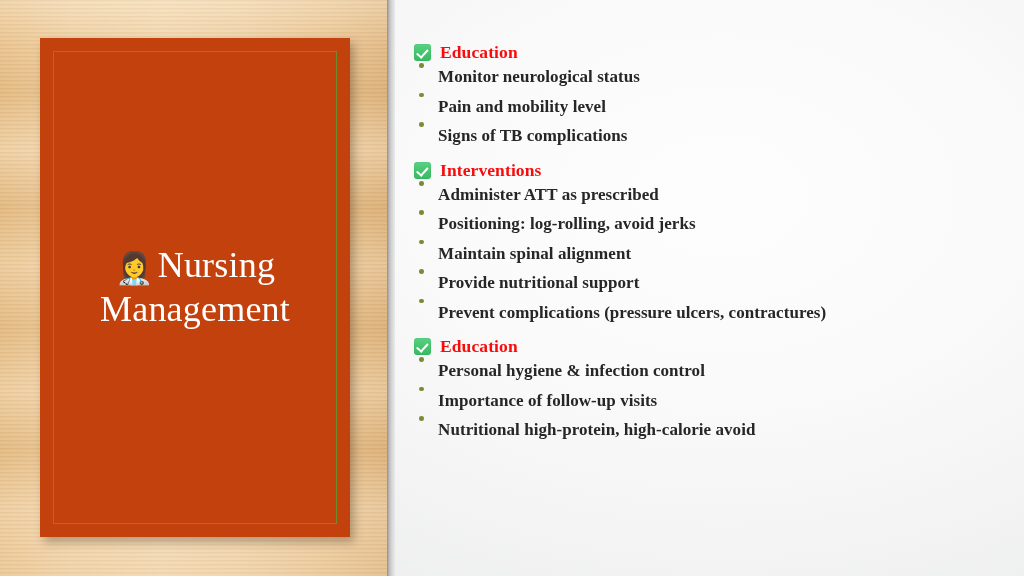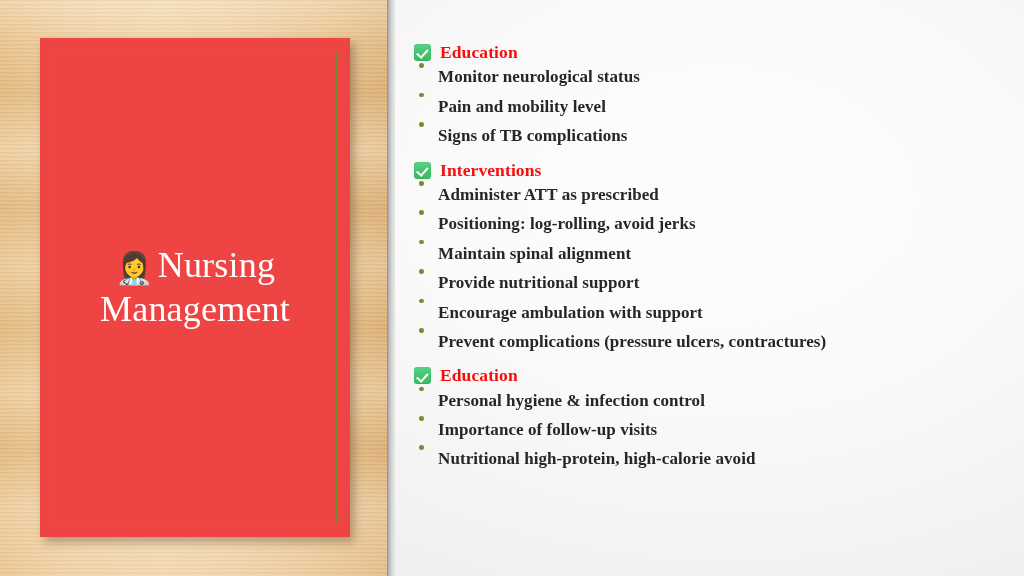--- a/index.html
+++ b/index.html
@@ -91,21 +91,21 @@
     background: linear-gradient(90deg, #8e8e8e 0%, #b9b9b9 25%, #d6d6d6 60%, #e9e9e9 100%);
   }
 
   
   .title-card {
     position: absolute;
     left: 40px;
     top: 38px;
     width: 310px;
     height: 499px;
-    background: #ef4444;
+    background: #c2410c;
     box-shadow: 4px 5px 9px rgba(60,40,20,0.35);
     box-sizing: border-box;
   }
   .title-card-inner {
     position: absolute;
     left: 13px;
     top: 13px;
     right: 13px;
     bottom: 13px;
     border: 1px solid #6f8c2a;
@@ -262,24 +262,20 @@
         <div class="row bullet">
           <span class="bullet-dot"></span>
           <span class="bullet-label">Maintain spinal alignment</span>
         </div>
         <div class="row bullet">
           <span class="bullet-dot"></span>
           <span class="bullet-label">Provide nutritional support</span>
         </div>
         <div class="row bullet">
           <span class="bullet-dot"></span>
-          <span class="bullet-label">Encourage ambulation with support</span>
-        </div>
-        <div class="row bullet">
-          <span class="bullet-dot"></span>
           <span class="bullet-label">Prevent complications (pressure ulcers, contractures)</span>
         </div>
         <div class="row heading">
           <span class="check-icon"></span>
           <span class="heading-label">Education</span>
         </div>
         <div class="row bullet">
           <span class="bullet-dot"></span>
           <span class="bullet-label">Personal hygiene &amp; infection control</span>
         </div>

